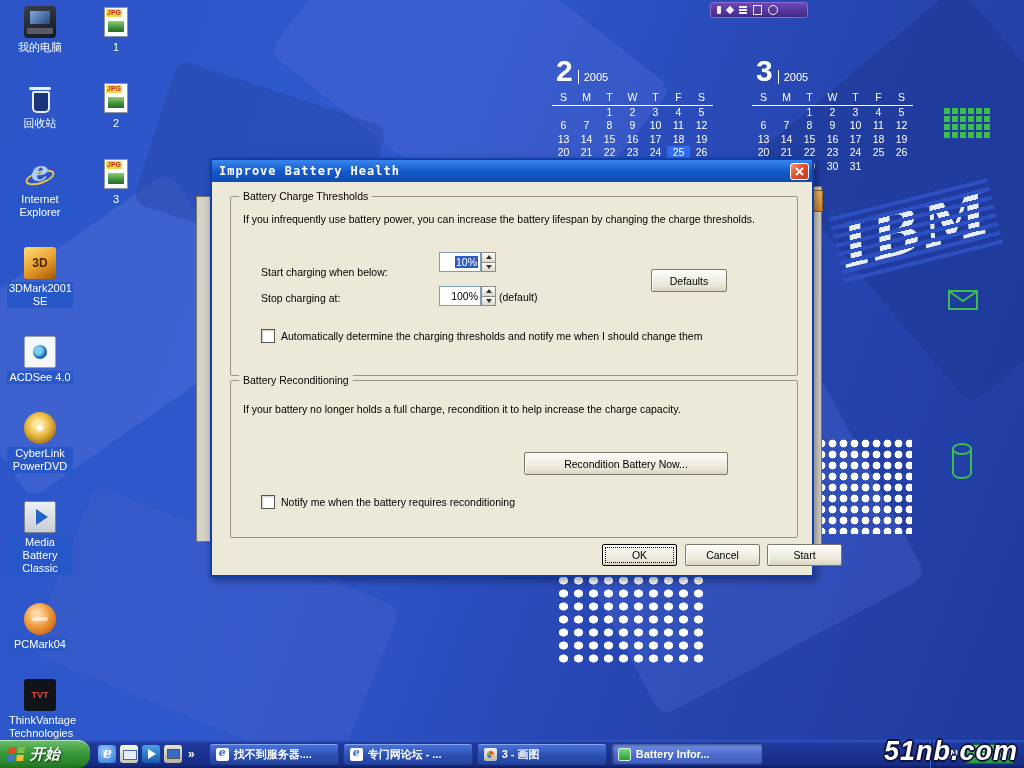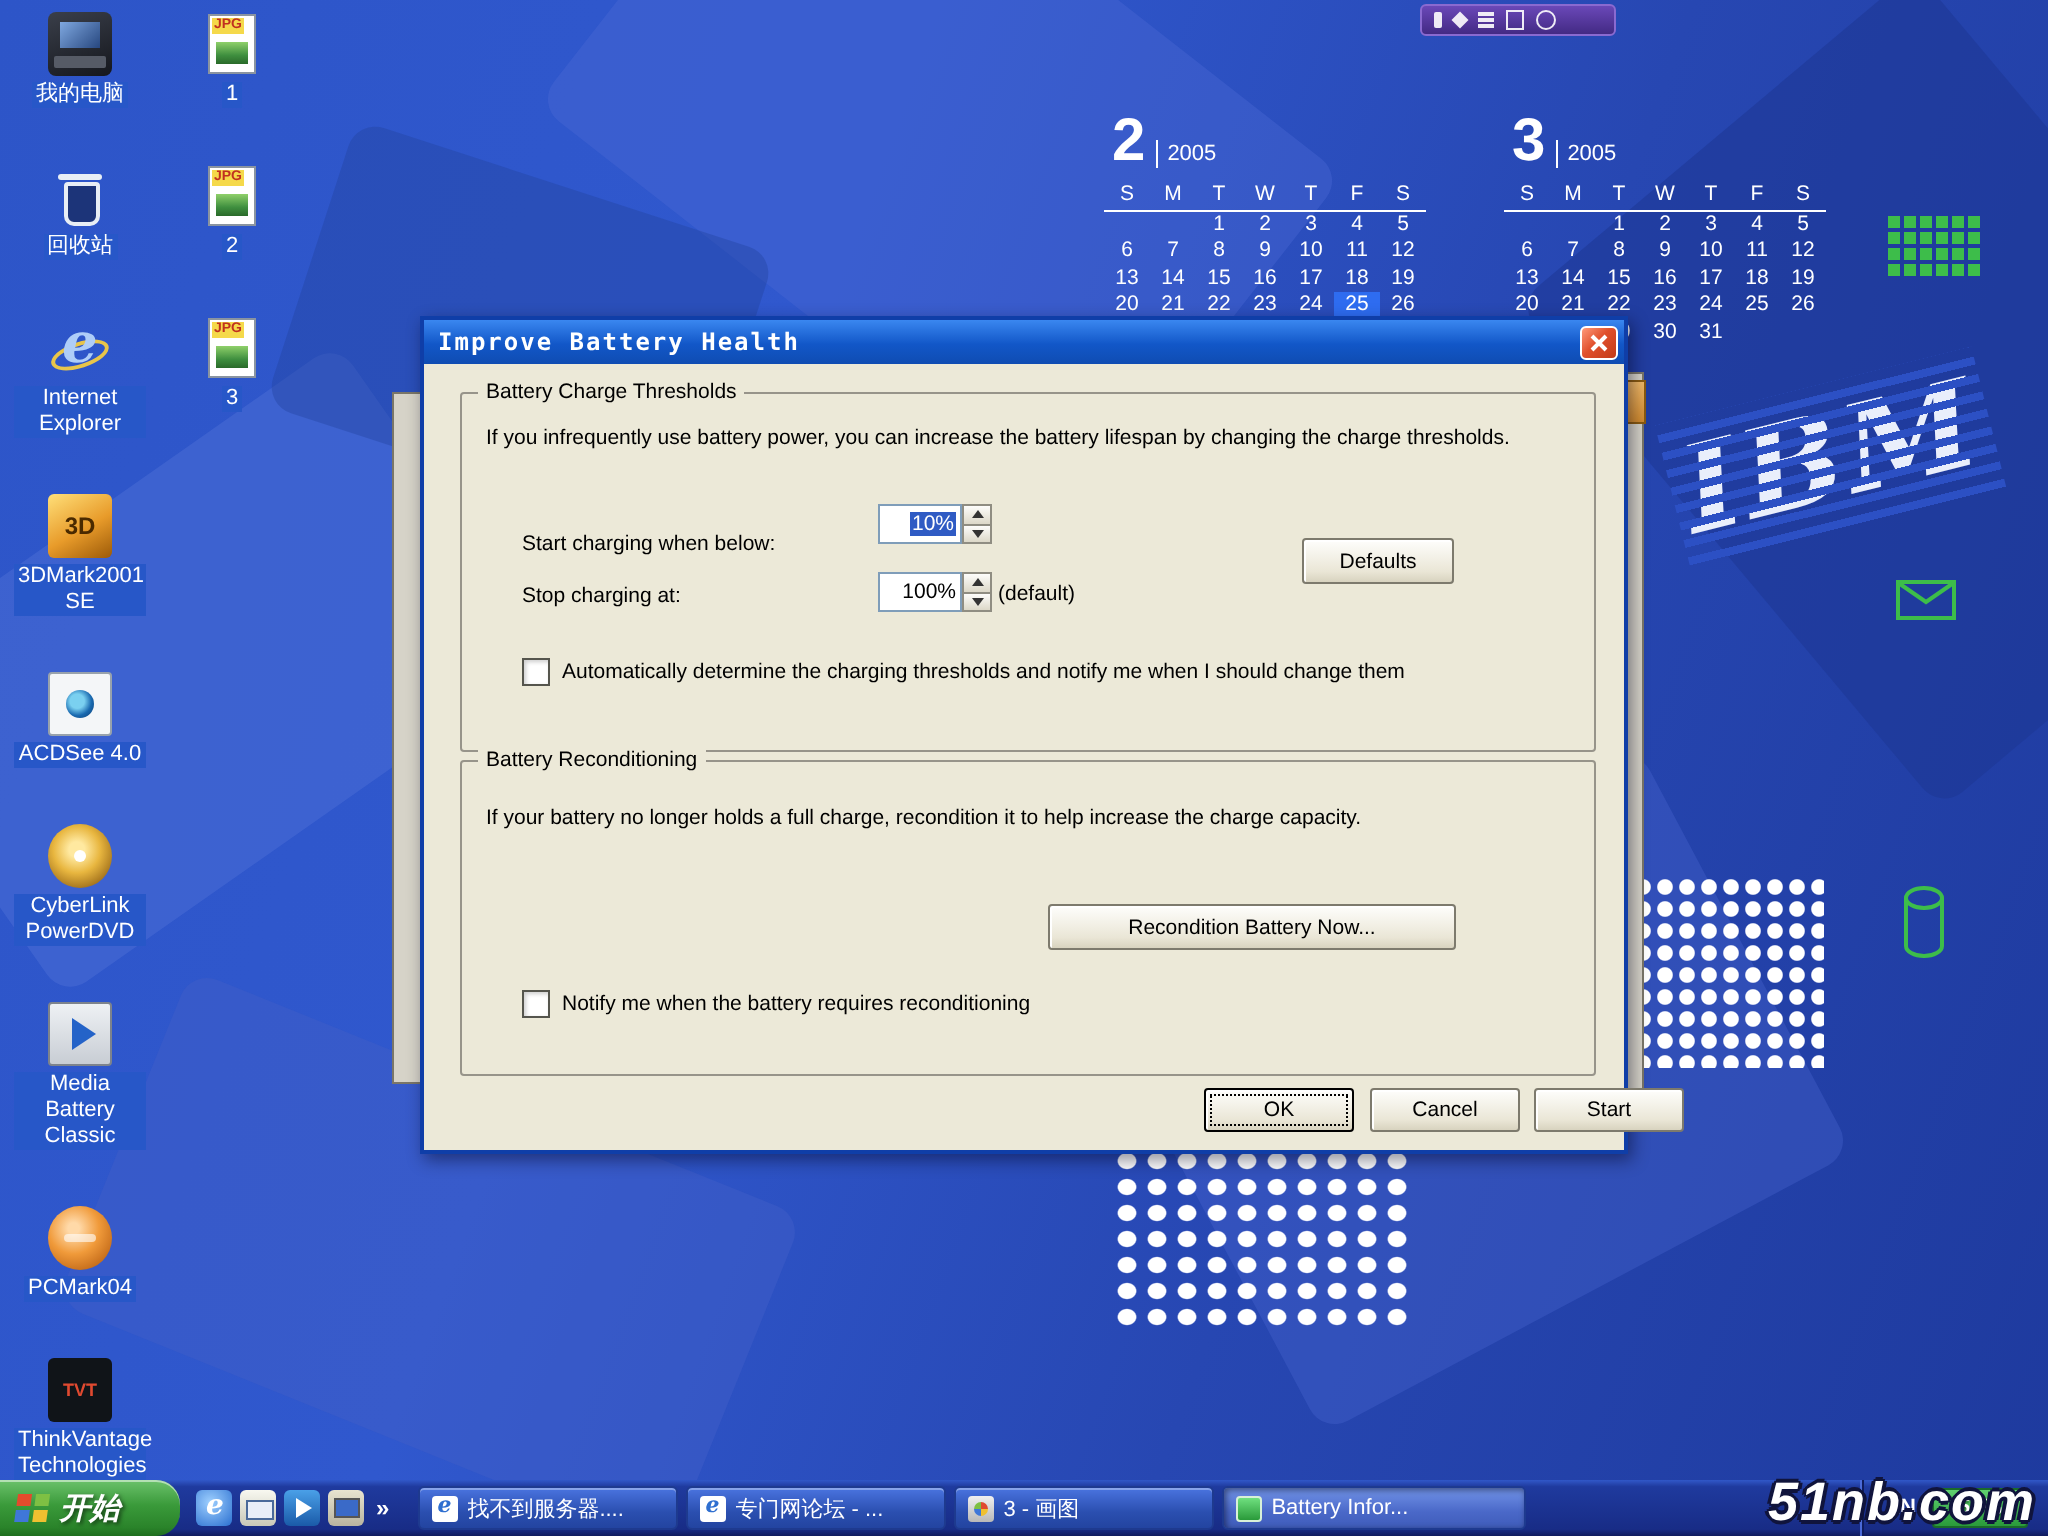--- a/index.html
+++ b/index.html
@@ -197,21 +197,21 @@
   .task-button.active{background:linear-gradient(#7294e8,#4a68c8 60%,#3f5cba);
     box-shadow:inset 1px 1px 3px rgba(0,0,20,.5);width:152px;}
   .task-icon{width:13px;height:13px;flex:none;position:relative;border-radius:2px;}
   .ti-ie{background:#fff;}
   .ti-ie::after{content:"e";position:absolute;left:3px;top:-2px;font-family:"DejaVu Serif",serif;
     font-weight:bold;font-style:italic;font-size:11px;color:#2f6fd0;}
   .ti-paint{background:linear-gradient(#f0f0f0,#b8b8b8);}
   .ti-paint::after{content:"";position:absolute;left:3px;top:3px;width:7px;height:7px;border-radius:50%;
     background:conic-gradient(#e04a30 0 25%,#f0c030 0 50%,#3f77d8 0 75%,#7ec043 0);}
   .ti-battery{background:linear-gradient(#6fe07f,#2a9a3a);border:1px solid #d8f0d8;box-sizing:border-box;}
-  .task-label{font-size:11px;color:#fff;white-space:nowrap;overflow:hidden;text-overflow:ellipsis;}
+  .task-label{font-size:11px;color:#fff;white-space:nowrap;overflow:hidden;text-overflow:ellipsis;font-weight:bold;}
   .tray{margin-left:auto;height:28px;display:flex;align-items:center;gap:8px;padding:0 10px 0 12px;
     border-left:1px solid #4a6ad8;box-shadow:inset 1px 0 0 #0e1c5e;}
   .tray-lang{color:#fff;font-size:11px;font-weight:bold;cursor:pointer;}
   .battery-meter{width:46px;height:18px;border-radius:2px;display:flex;align-items:center;justify-content:center;
     background:linear-gradient(#5fd06f,#2a9a3a);border:1px solid #1a6a2a;cursor:pointer;}
   .battery-meter span{font-size:11px;font-weight:bold;color:#fff;text-shadow:0 1px 1px rgba(0,0,0,.4);}
   .watermark{position:absolute;right:6px;bottom:1px;z-index:40;font-size:27px;font-weight:bold;font-style:italic;
     color:#fff;letter-spacing:1px;
     text-shadow:-2px 0 #10143c,2px 0 #10143c,0 -2px #10143c,0 2px #10143c,
                 -1px -1px #10143c,1px 1px #10143c,-1px 1px #10143c,1px -1px #10143c;}

